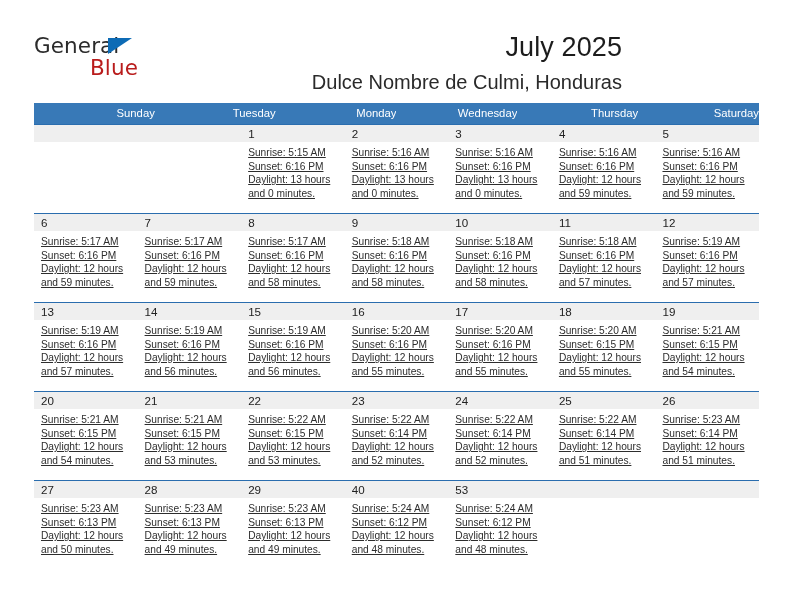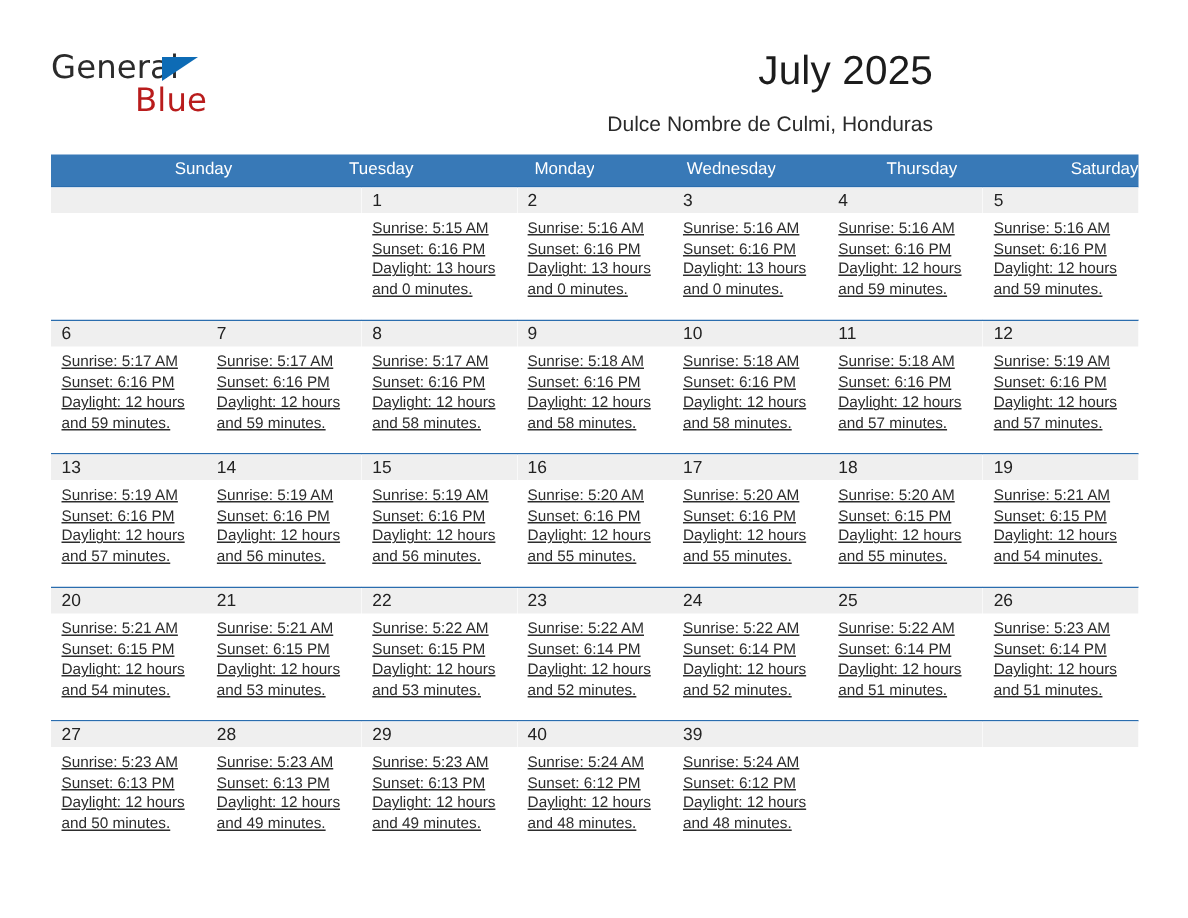--- a/index.html
+++ b/index.html
@@ -73,21 +73,21 @@
   }
   .cal-title {
     font-size: 27px;
     font-weight: 400;
     color: #1c1c1c;
     line-height: 33px;
     letter-spacing: 0.1px;
   }
   .cal-subtitle {
     margin-top: 10px;
-    font-size: 14px;
+    font-size: 20px;
     font-weight: 400;
     color: #2a2a2a;
     line-height: 17px;
   }
 
   
   .calendar {
     position: absolute;
     left: 34px;
     top: 103px;
@@ -519,21 +519,21 @@
             </div>
             <div class="day-info">
               <div>Sunrise: 5:24 AM</div>
               <div>Sunset: 6:12 PM</div>
               <div>Daylight: 12 hours</div>
               <div>and 48 minutes.</div>
             </div>
           </div>
           <div class="day-cell">
             <div class="day-band">
-              <span class="day-num">39</span>
+              <span class="day-num">53</span>
             </div>
             <div class="day-info">
               <div>Sunrise: 5:24 AM</div>
               <div>Sunset: 6:12 PM</div>
               <div>Daylight: 12 hours</div>
               <div>and 48 minutes.</div>
             </div>
           </div>
           <div class="day-cell empty">
             <div class="day-band">

